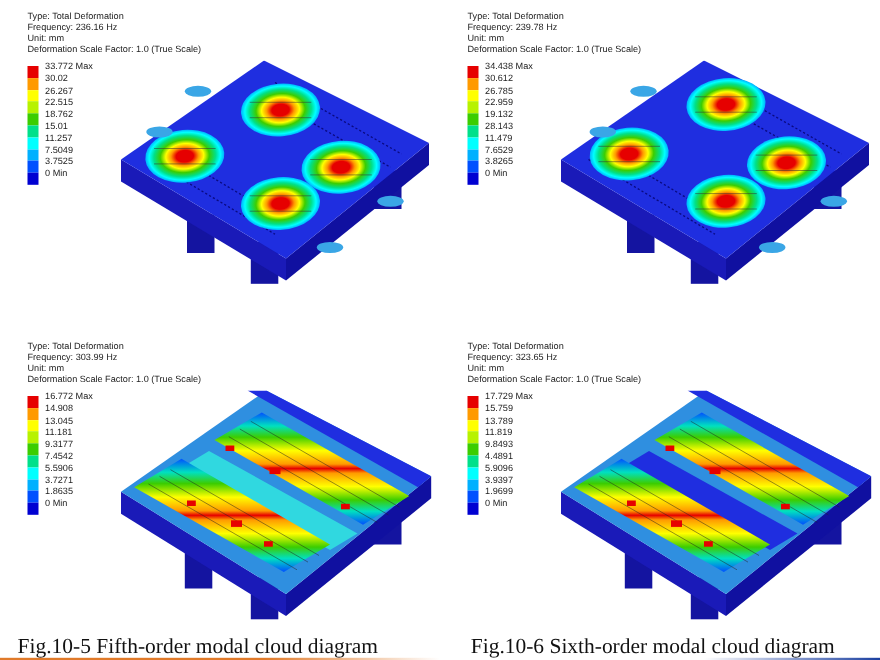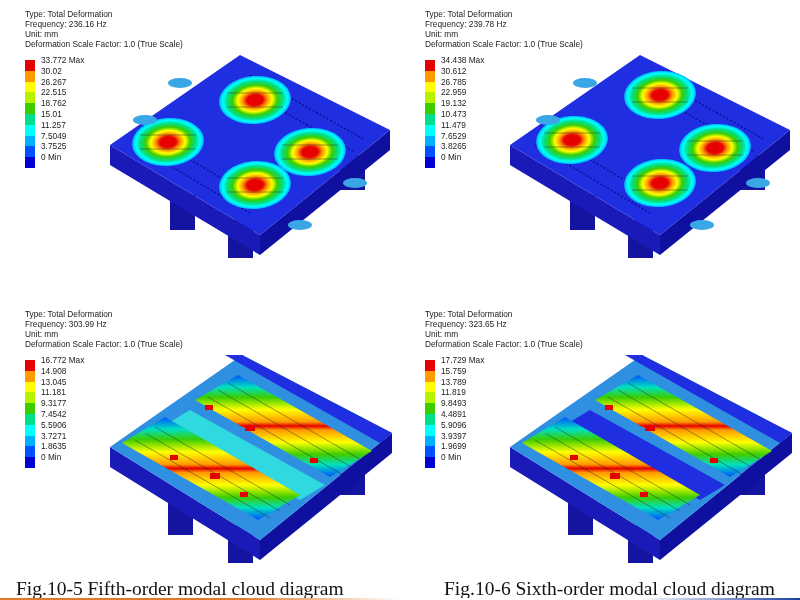--- a/index.html
+++ b/index.html
@@ -9,21 +9,21 @@
   .info { position:absolute; left:25px; top:9px; font-size:8.3px; line-height:10px; color:#222; font-family:"Liberation Sans", sans-serif; }
   .legend { position:absolute; left:25px; top:60px; }
   .legend .row { display:flex; align-items:center; height:10.8px; }
   .legend .sw { width:10px; height:10.8px; margin-right:6px; }
   .legend .lbl { font-size:8.3px; color:#222; line-height:10.8px; margin-top:-10px; }
   .model { position:absolute; }
   .caption { position:absolute; font-family:"Liberation Serif", serif; font-size:19.5px; color:#111; white-space:nowrap; }
   .p1 .caption { left:10px; top:274px; }
   .p2 .caption { left:34px; top:274px; }
   .p3 .caption { left:16px; top:278px; }
-  .p4 .caption { left:44px; top:278px; }
+  .p4 .caption { left:28px; top:278px; }
   .bottom-bar { position:absolute; left:0; bottom:0; height:2px; width:800px; background:linear-gradient(90deg,#e07a2a 0%, #e07a2a 30%, #ffffff 50%, #ffffff 80%, #1a3fa0 100%); }
 </style>
 </head>
 <body>
 
 <svg width="0" height="0" style="position:absolute">
   <defs>
     <radialGradient id="pad" cx="50%" cy="50%" r="50%">
       <stop offset="0%" stop-color="#e60000"></stop>
       <stop offset="22%" stop-color="#e60000"></stop>
@@ -174,21 +174,21 @@
     <div class="row">
         <span class="sw" style="background:#b7f200"></span>
         <span class="lbl">22.959</span>
       </div>
     <div class="row">
         <span class="sw" style="background:#3ccd00"></span>
         <span class="lbl">19.132</span>
       </div>
     <div class="row">
         <span class="sw" style="background:#00e08a"></span>
-        <span class="lbl">10.473</span>
+        <span class="lbl">28.143</span>
       </div>
     <div class="row">
         <span class="sw" style="background:#00ffff"></span>
         <span class="lbl">11.479</span>
       </div>
     <div class="row">
         <span class="sw" style="background:#00b0ff"></span>
         <span class="lbl">7.6529</span>
       </div>
     <div class="row">

